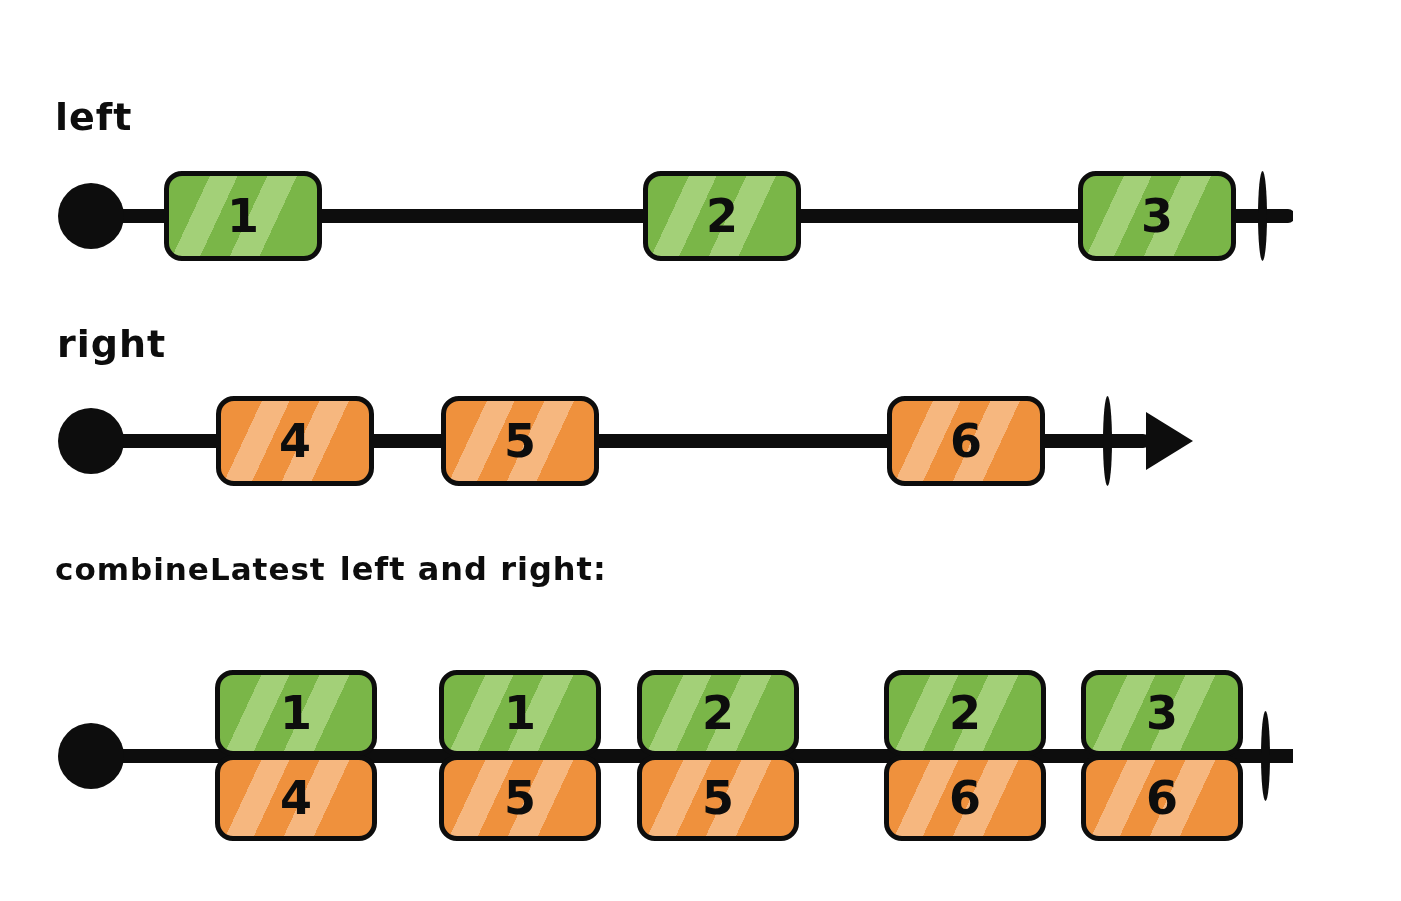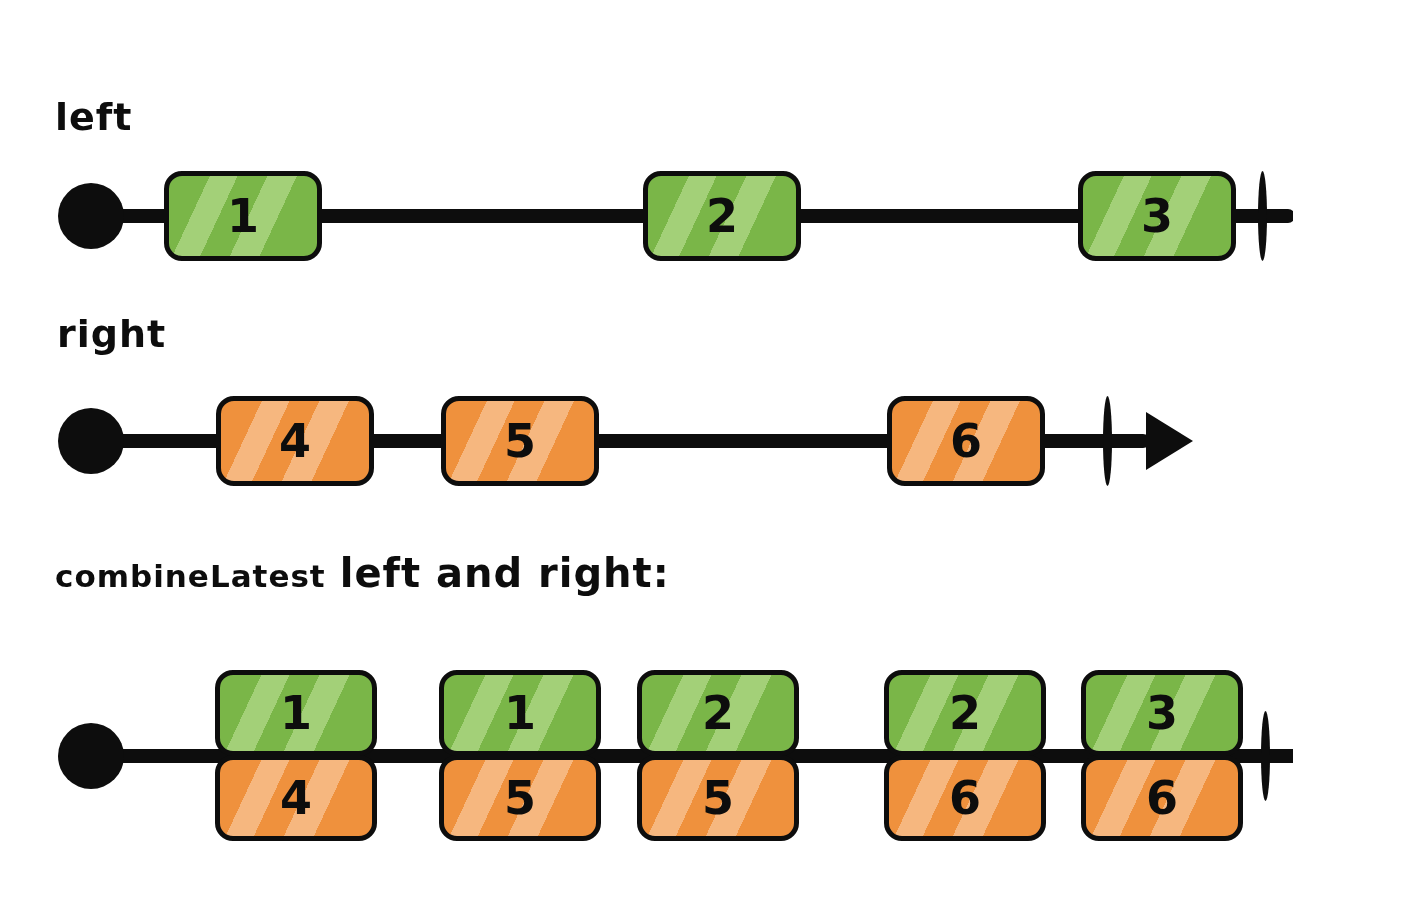--- a/index.html
+++ b/index.html
@@ -34,21 +34,21 @@
     position: absolute;
     color: var(--ink);
     white-space: nowrap;
   }
   .combine-caption .op {
     font-size: 31px;
     font-weight: bold;
     letter-spacing: 1px;
   }
   .combine-caption .rest {
-    font-size: 40px;
+    font-size: 32px;
     font-weight: bold;
     margin-left: 14px;
     letter-spacing: 1px;
   }
   .tl-line {
     position: absolute;
     height: 14px;
     background: var(--ink);
     border-radius: 7px;
     z-index: 1;
@@ -119,21 +119,21 @@
 
   <div class="stream-label" style="left:55px; top:95px;">left</div>
   <div class="tl-dot" style="left:58px; top:183px;"></div>
   <div class="tl-line" style="left:91px; top:209px; width:1204px;"></div>
   <div class="tl-tick" style="left:1258px; top:171px;"></div>
   <div class="tl-arrow" style="left:1293px; top:187px;"></div>
   <div class="marble green" style="left:164px; top:171px;">1</div>
   <div class="marble green" style="left:643px; top:171px;">2</div>
   <div class="marble green" style="left:1078px; top:171px;">3</div>
 
-  <div class="stream-label" style="left:57px; top:312px;">right</div>
+  <div class="stream-label" style="left:57px; top:322px;">right</div>
   <div class="tl-dot" style="left:58px; top:408px;"></div>
   <div class="tl-line" style="left:91px; top:434px; width:1059px;"></div>
   <div class="tl-tick" style="left:1103px; top:396px;"></div>
   <div class="tl-arrow" style="left:1146px; top:412px;"></div>
   <div class="marble orange" style="left:216px; top:396px;">4</div>
   <div class="marble orange" style="left:441px; top:396px;">5</div>
   <div class="marble orange" style="left:887px; top:396px;">6</div>
 
   <div class="combine-caption" style="left:55px; top:550px;">
     <span class="op">combineLatest</span><span class="rest">left and right:</span>

